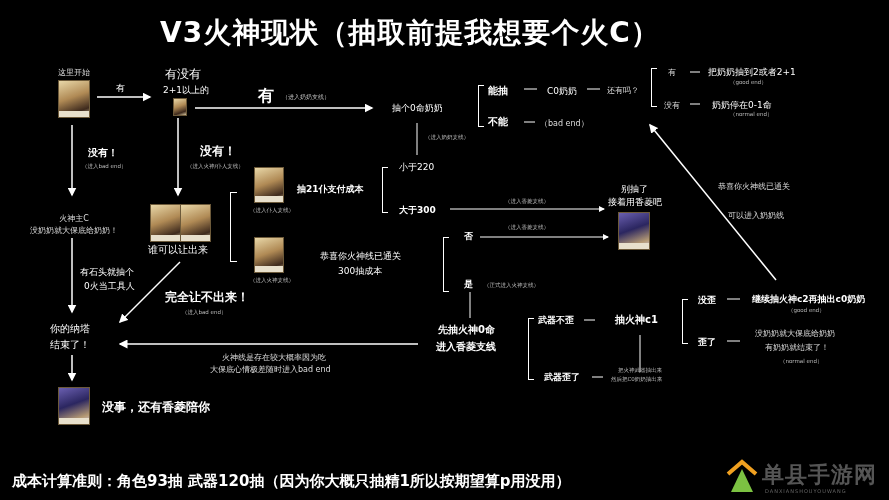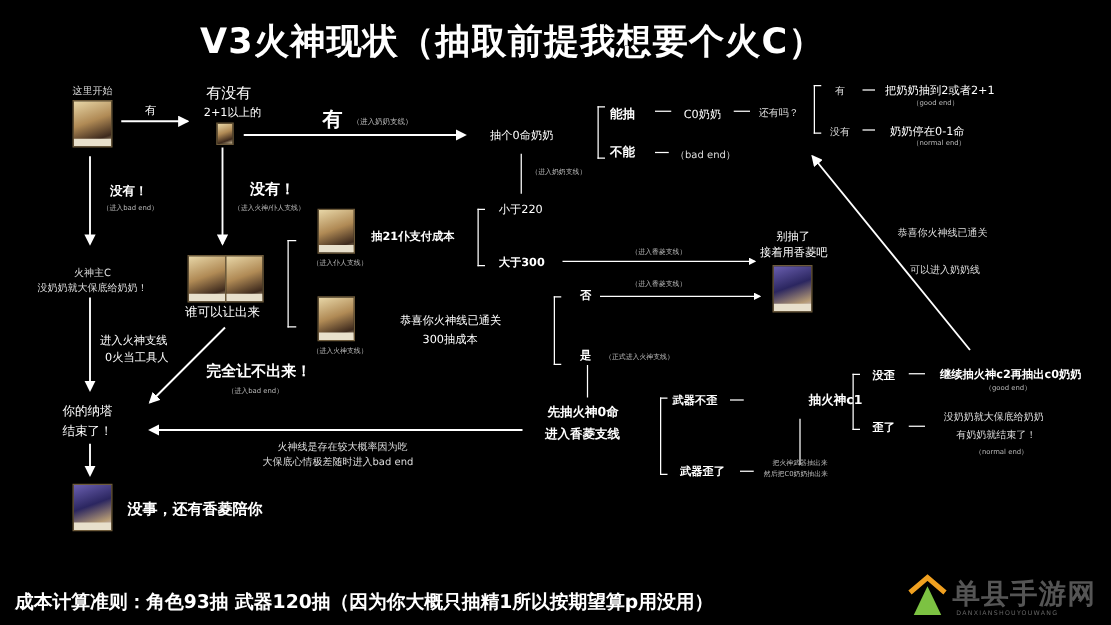--- a/index.html
+++ b/index.html
@@ -101,21 +101,21 @@
 
 <div class="abs t10" style="left:88px;top:146px;font-weight:bold;">没有！</div>
 <div class="abs t5" style="left:82px;top:163px;">（进入bad end）</div>
 
 <div class="abs t12" style="left:200px;top:143px;font-weight:bold;">没有！</div>
 <div class="abs t5" style="left:187px;top:163px;">（进入火神/仆人支线）</div>
 
 <div class="abs t8 center" style="left:34px;top:213px;width:80px;">火神主C</div>
 <div class="abs t8 center" style="left:30px;top:225px;width:88px;">没奶奶就大保底给奶奶！</div>
 
-<div class="abs t9 center" style="left:80px;top:266px;">进入火神支线</div>
+<div class="abs t9 center" style="left:80px;top:266px;">有石头就抽个</div>
 <div class="abs t9 center" style="left:84px;top:280px;">0火当工具人</div>
 
 <div class="avatar av-gold" style="left:150px;top:204px;width:29px;height:36px;">
     <div class="av-label"></div>
   </div>
 <div class="avatar av-gold" style="left:180px;top:204px;width:29px;height:36px;">
     <div class="av-label"></div>
   </div>
 <div class="abs t10" style="left:148px;top:243px;">谁可以让出来</div>
 
@@ -170,21 +170,21 @@
 <div class="avatar av-purple" style="left:618px;top:212px;width:30px;height:36px;">
     <div class="av-label"></div>
   </div>
 
 <div class="abs t8 center" style="left:718px;top:181px;">恭喜你火神线已通关</div>
 <div class="abs t8 center" style="left:728px;top:210px;">可以进入奶奶线</div>
 
 <div class="abs t10 center" style="left:438px;top:323px;font-weight:bold;">先抽火神0命</div>
 <div class="abs t10 center" style="left:436px;top:340px;font-weight:bold;">进入香菱支线</div>
 <div class="abs t9" style="left:538px;top:314px;font-weight:bold;">武器不歪</div>
-<div class="abs t10" style="left:615px;top:313px;font-weight:bold;margin-left:32px;">抽火神c1</div>
+<div class="abs t10" style="left:615px;top:313px;font-weight:bold;">抽火神c1</div>
 <div class="abs t9" style="left:544px;top:371px;font-weight:bold;">武器歪了</div>
 <div class="abs t5" style="left:618px;top:367px;">把火神武器抽出来</div>
 <div class="abs t5" style="left:611px;top:376px;">然后把C0奶奶抽出来</div>
 
 <div class="abs t9" style="left:698px;top:294px;font-weight:bold;">没歪</div>
 <div class="abs t9" style="left:752px;top:293px;font-weight:bold;">继续抽火神c2再抽出c0奶奶</div>
 <div class="abs t5" style="left:788px;top:307px;">（good end）</div>
 <div class="abs t9" style="left:698px;top:336px;font-weight:bold;">歪了</div>
 <div class="abs t8" style="left:755px;top:328px;">没奶奶就大保底给奶奶</div>
 <div class="abs t8" style="left:765px;top:342px;">有奶奶就结束了！</div>

